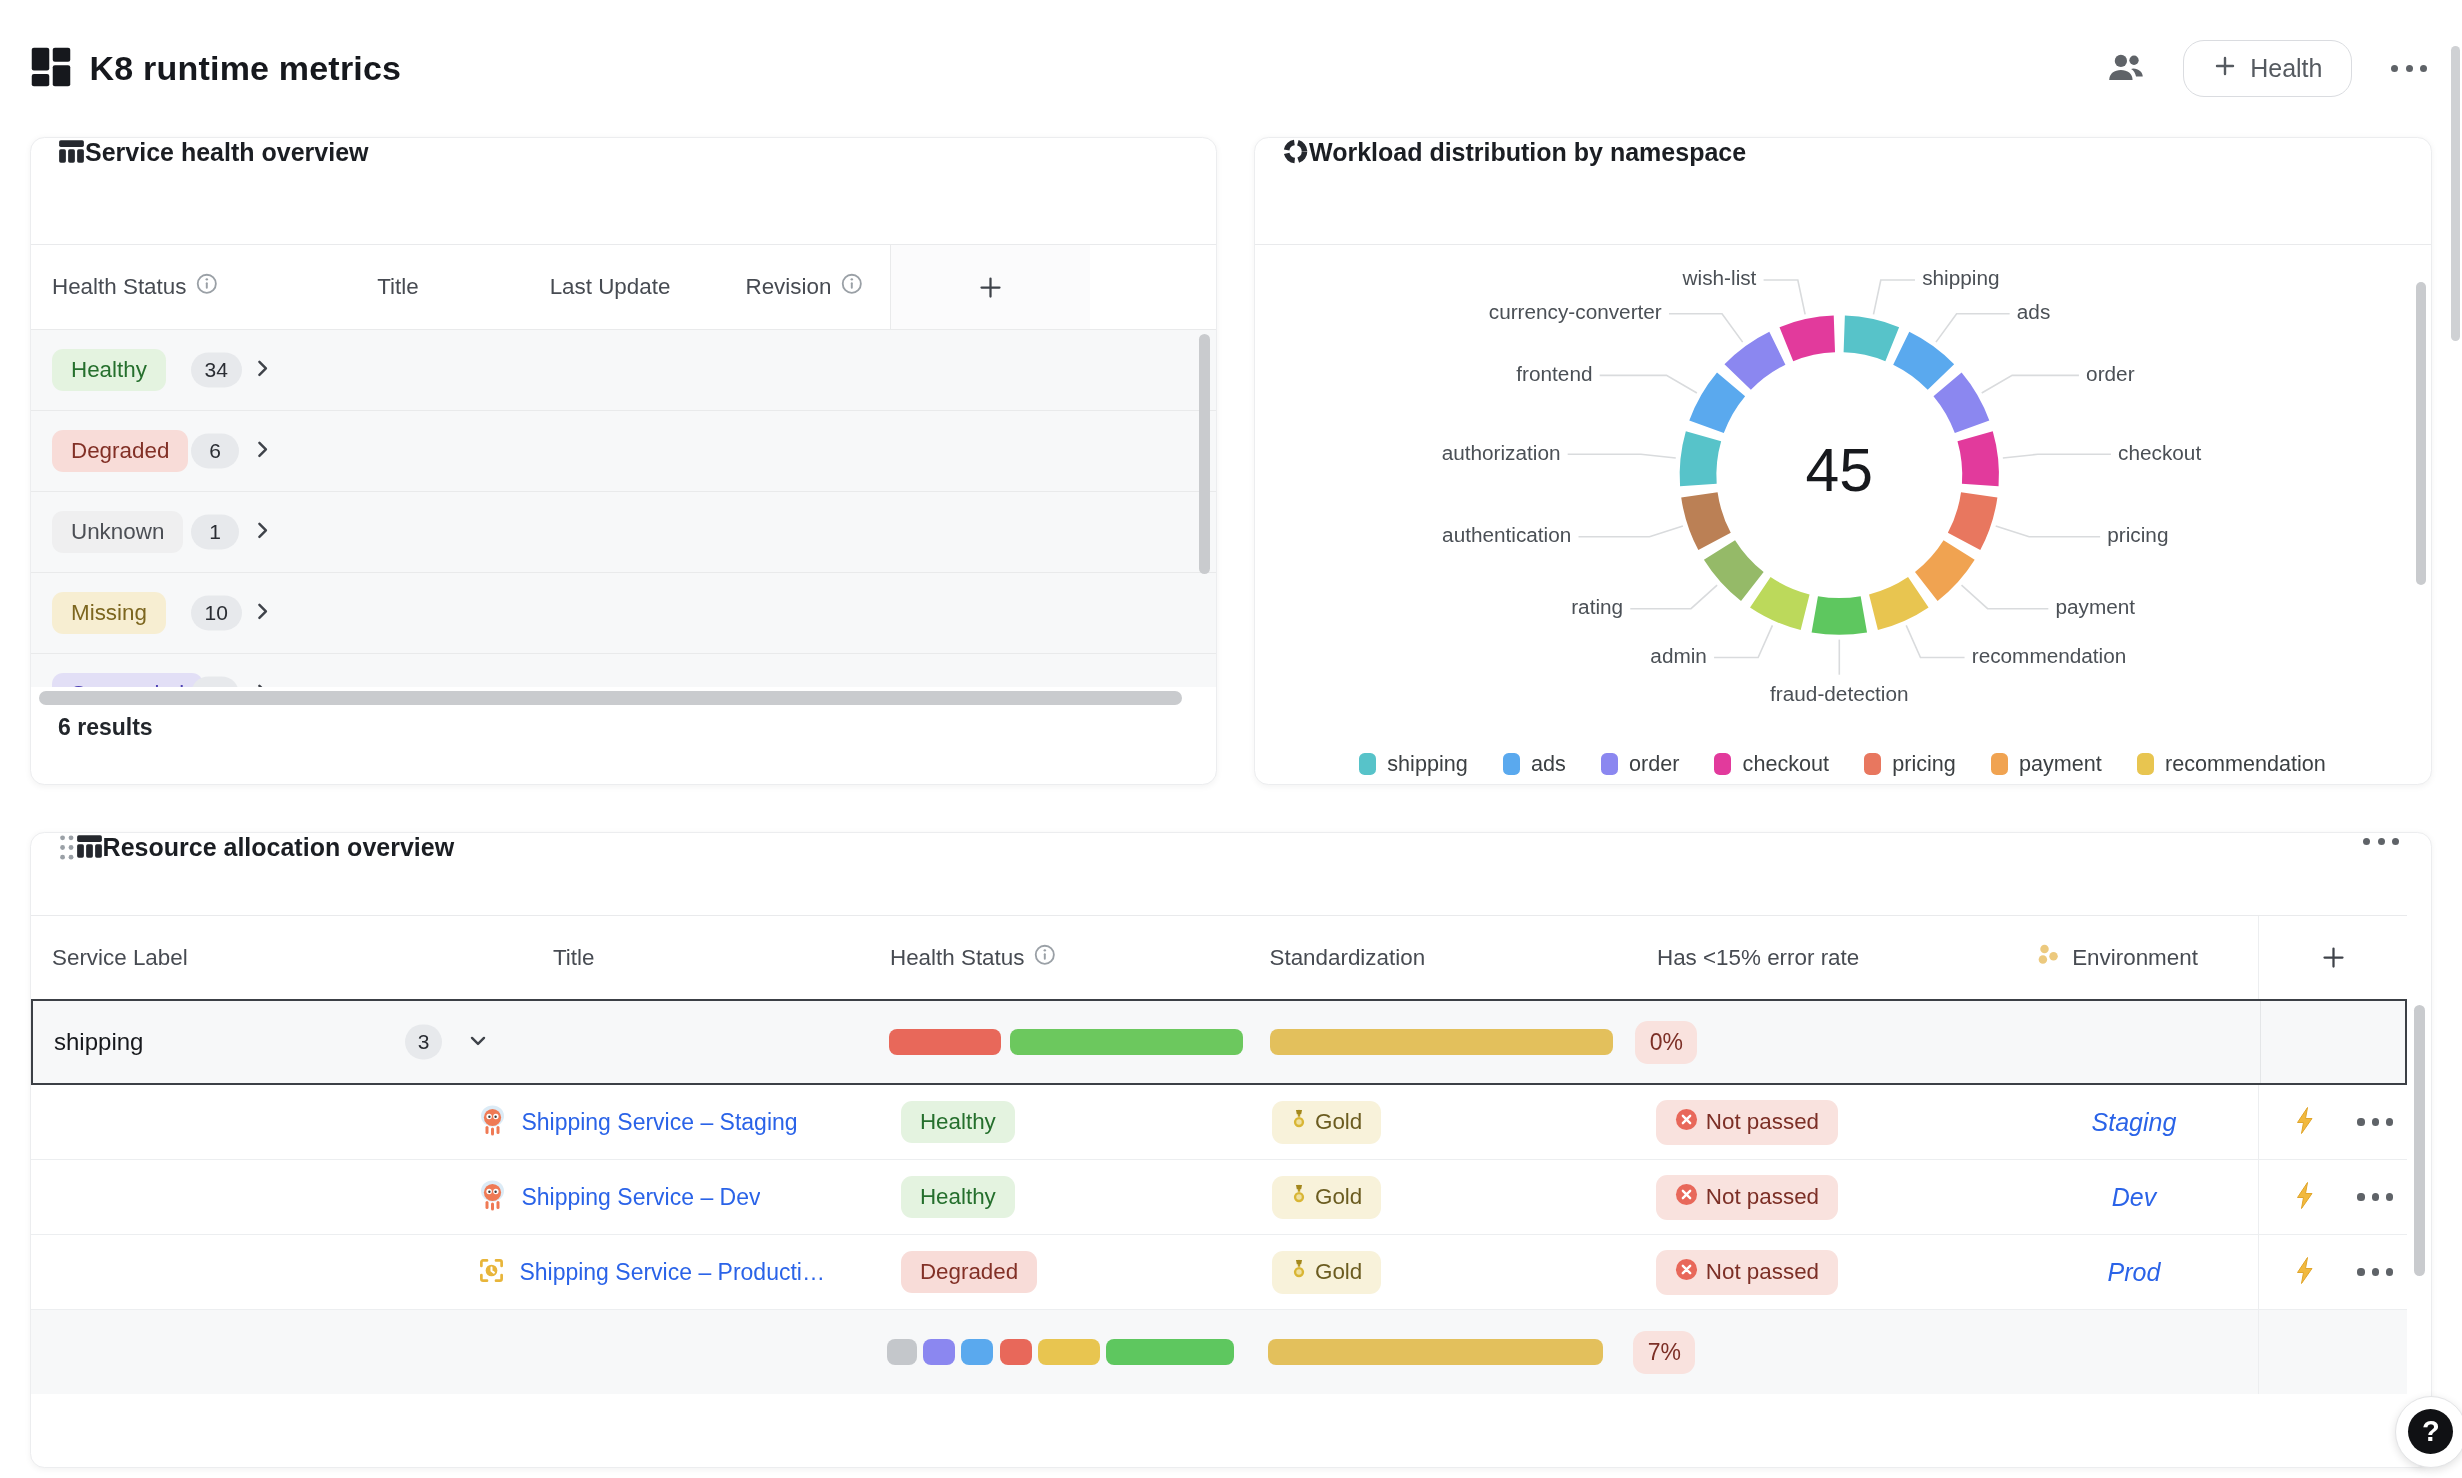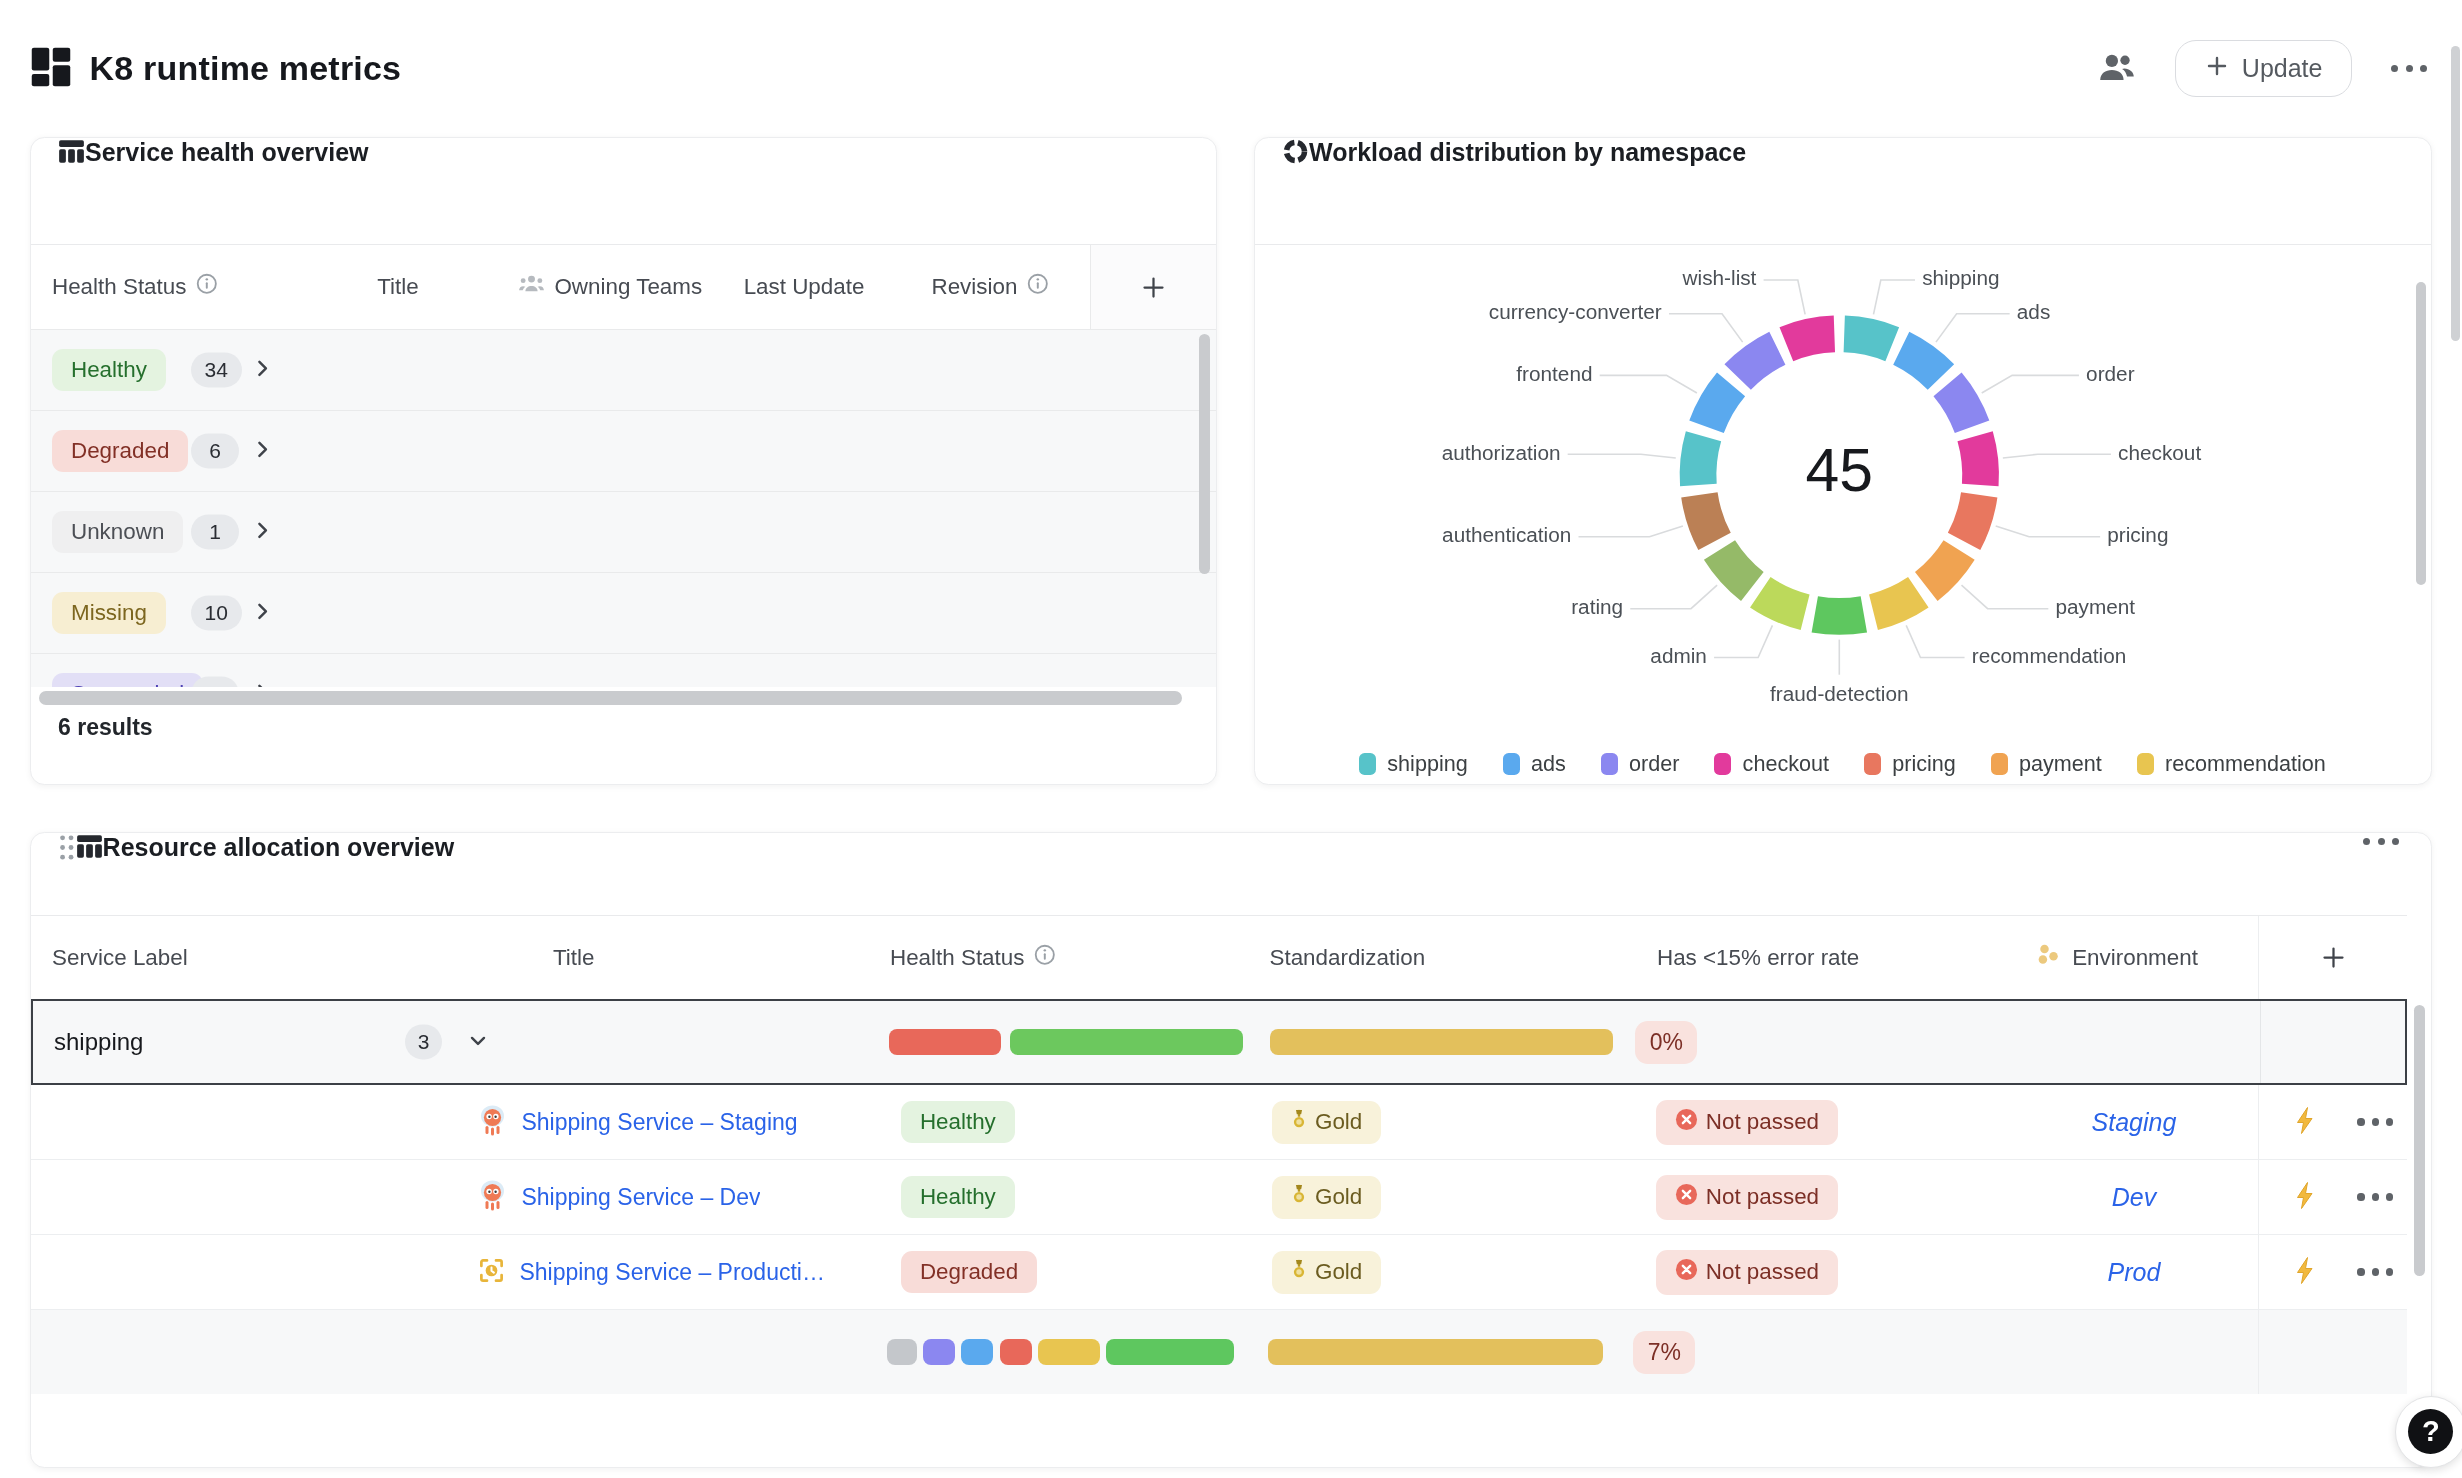--- a/index.html
+++ b/index.html
@@ -128,21 +128,21 @@
               </g>
             </svg>
         </span>
       </button>
       <button class="widget-btn">
         <span>
           <svg viewBox="0 0 24 24" width="24" height="24">
               <path d="M12 4v16M4 12h16" stroke="#555a60" stroke-width="2.4" stroke-linecap="round" fill="none"></path>
             </svg>
         </span>
-        <span>Update</span>
+        <span>Health</span>
       </button>
       <button class="iconbtn">
         <span class="dots3">
             <i></i>
             <i></i>
             <i></i>
           </span>
       </button>
     </div>
   </div>
@@ -169,35 +169,20 @@
           <svg viewBox="0 0 20 20" width="21.6" height="21.6">
               <circle cx="10" cy="10" r="8.4" fill="none" stroke="#9aa0a6" stroke-width="1.7"></circle>
               <rect x="9.1" y="8.6" width="1.8" height="6" rx=".9" fill="#9aa0a6"></rect>
               <circle cx="10" cy="5.9" r="1.15" fill="#9aa0a6"></circle>
             </svg>
         </span>
       </div>
       <div class="hcell">
           <span>Title</span>
         </div>
-      <div class="hcell">
-        <span>
-          <svg viewBox="0 0 26 22" width="27" height="22.4">
-              <g fill="#b6babf">
-                <circle cx="13" cy="6" r="3.4"></circle>
-                <path d="M7 18c0-3.4 2.7-5.3 6-5.3s6 1.9 6 5.3z"></path>
-                <circle cx="4.8" cy="7.5" r="2.4"></circle>
-                <path d="M.8 17c0-2.6 1.8-4.1 4-4.1.8 0 1.6.2 2.2.5-1.4 1-2.3 2.2-2.6 3.6z"></path>
-                <circle cx="21.2" cy="7.5" r="2.4"></circle>
-                <path d="M25.2 17c0-2.6-1.8-4.1-4-4.1-.8 0-1.6.2-2.2.5 1.4 1 2.3 2.2 2.6 3.6z"></path>
-              </g>
-            </svg>
-        </span>
-        <span>Owning Teams</span>
-      </div>
       <div class="hcell">
           <span>Last Update</span>
         </div>
       <div class="hcell">
         <span>Revision</span>
         <span>
           <svg viewBox="0 0 20 20" width="21.6" height="21.6">
               <circle cx="10" cy="10" r="8.4" fill="none" stroke="#9aa0a6" stroke-width="1.7"></circle>
               <rect x="9.1" y="8.6" width="1.8" height="6" rx=".9" fill="#9aa0a6"></rect>
               <circle cx="10" cy="5.9" r="1.15" fill="#9aa0a6"></circle>

